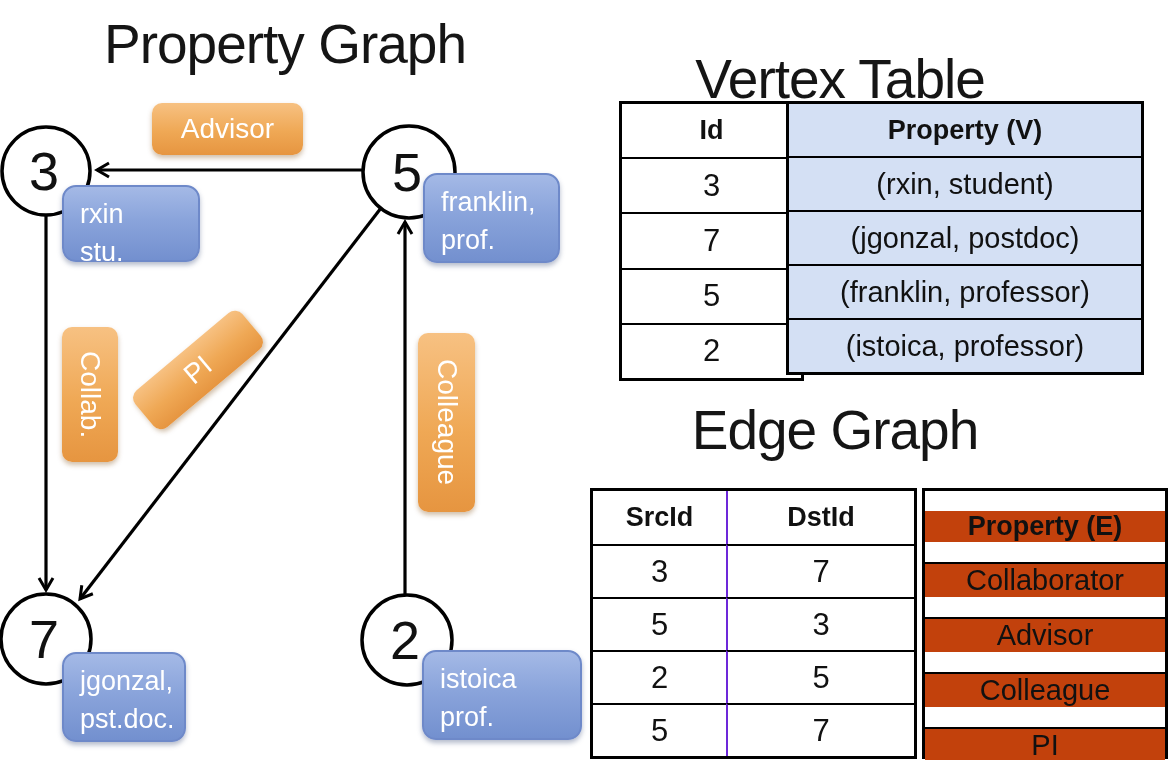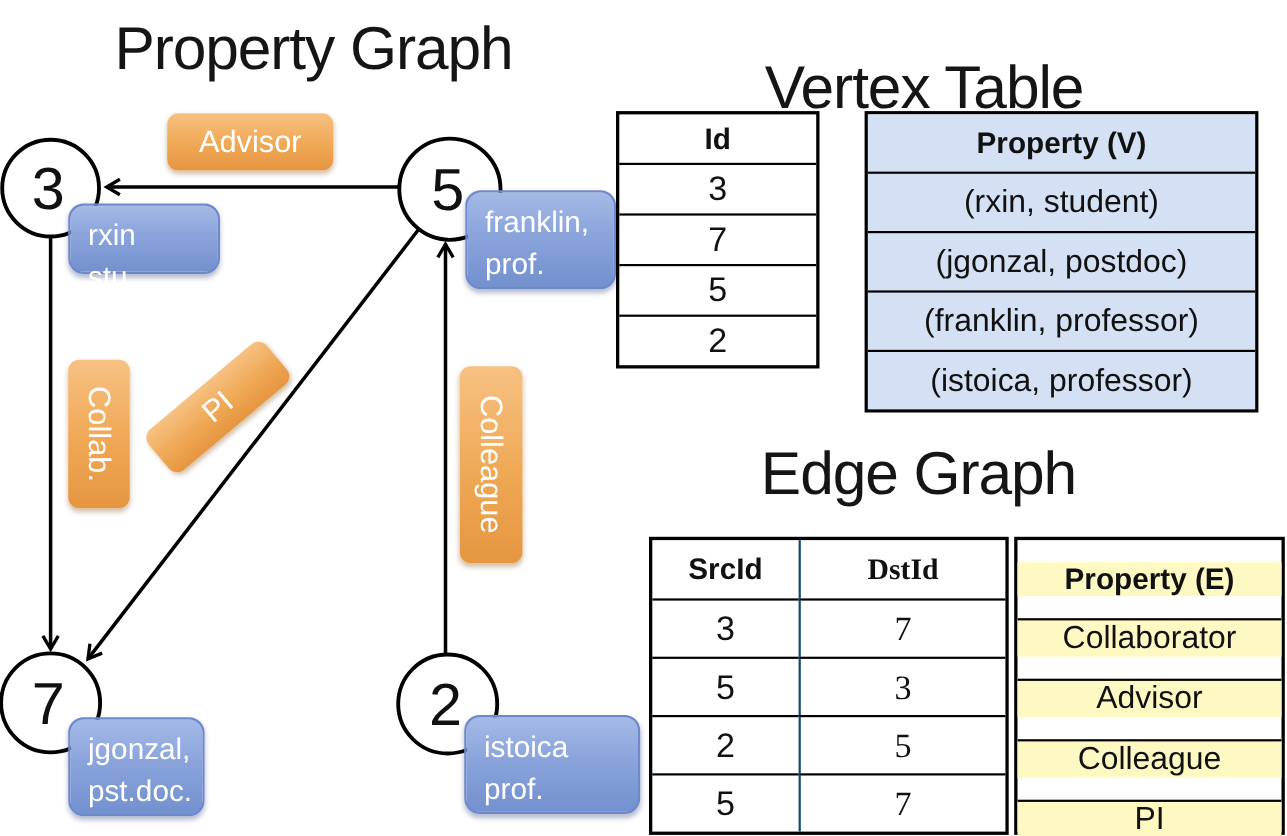--- a/index.html
+++ b/index.html
@@ -35,31 +35,31 @@
     display:flex; flex-direction:column; background:#fff;
   }
   .tbl .cell {
     flex:1; display:flex; align-items:center; justify-content:center;
     border-top:2px solid #000; font-size:29px; white-space:nowrap;
   }
   .tbl .cell.first { border-top:none; }
   .tbl .cell.hdr { font-weight:bold; font-size:27px; }
   .tbl .cell.num { font-size:31px; }
   .bluebg { background:#d4e0f4; }
-  .tanbg  { background:#fef9c3;margin-top:20px; }
+  .tanbg  { background:#c2410c;margin-top:20px; }
   .grid2 {
     position:absolute; box-sizing:border-box; border:3px solid #000; background:#fff;
     display:grid; grid-template-columns:133px 1fr; grid-template-rows:repeat(5,1fr);
   }
   .grid2 .gcell {
     display:flex; align-items:center; justify-content:center; font-size:31px;
   }
   .grid2 .gcell.hdr { font-weight:bold; font-size:27px; }
   .grid2 .gcell.rt { border-top:2px solid #000; }
-  .grid2 .gcell.rl { border-left:2px solid #0c4a6e;font-family:Liberation Serif, serif; }
+  .grid2 .gcell.rl { border-left:2px solid #6d28d9; }
 </style>
 </head>
 <body>
 
 <div id="stage">
 
   <div class="title" style="left:20px; top:12px; width:530px;">Property Graph</div>
   <div class="title" style="left:625px; top:14px; width:430px;margin-top:33px;">Vertex Table</div>
   <div class="title" style="left:620px; top:398px; width:430px;">Edge Graph</div>
 
@@ -87,38 +87,38 @@
       <text x="44" y="658">7</text>
       <text x="405" y="659">2</text>
     </g>
   </svg>
 
   <div class="olabel" style="left:152px; top:103px; width:151px; height:52px;">Advisor</div>
   <div class="olabel vtext" style="left:62px; top:327px; width:56px; height:135px;">Collab.</div>
   <div class="olabel" style="left:128px; top:346px; width:140px; height:48px; transform:rotate(-40deg);">PI</div>
   <div class="olabel vtext" style="left:418px; top:333px; width:57px; height:179px;">Colleague</div>
 
-  <div class="nbox" style="left:62px; top:185px; width:138px; height:64px;">
+  <div class="nbox" style="left:62px; top:185px; width:138px; height:77px;">
     <div>rxin</div>
     <div>stu.</div>
   </div>
   <div class="nbox" style="left:423px; top:173px; width:137px; height:90px;">
     <div>franklin,</div>
     <div>prof.</div>
   </div>
   <div class="nbox" style="left:62px; top:652px; width:124px; height:90px;">
     <div>jgonzal,</div>
     <div>pst.doc.</div>
   </div>
   <div class="nbox" style="left:422px; top:650px; width:160px; height:90px;">
     <div>istoica</div>
     <div>prof.</div>
   </div>
 
-  <div class="tbl" style="left:560px; top:101px; width:185px; height:234px;">
+  <div class="tbl" style="left:619px; top:101px; width:185px; height:280px;">
     <div class="cell first hdr">Id</div>
     <div class="cell num">3</div>
     <div class="cell num">7</div>
     <div class="cell num">5</div>
     <div class="cell num">2</div>
   </div>
   <div class="tbl" style="left:786px; top:101px; width:358px; height:274px;">
     <div class="cell first hdr bluebg">Property (V)</div>
     <div class="cell bluebg">(rxin, student)</div>
     <div class="cell bluebg">(jgonzal, postdoc)</div>

